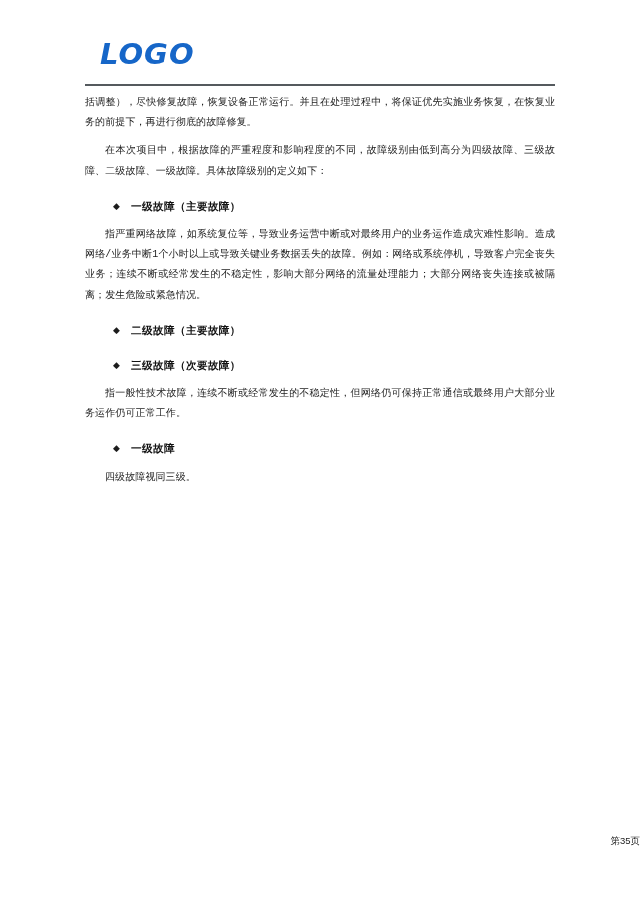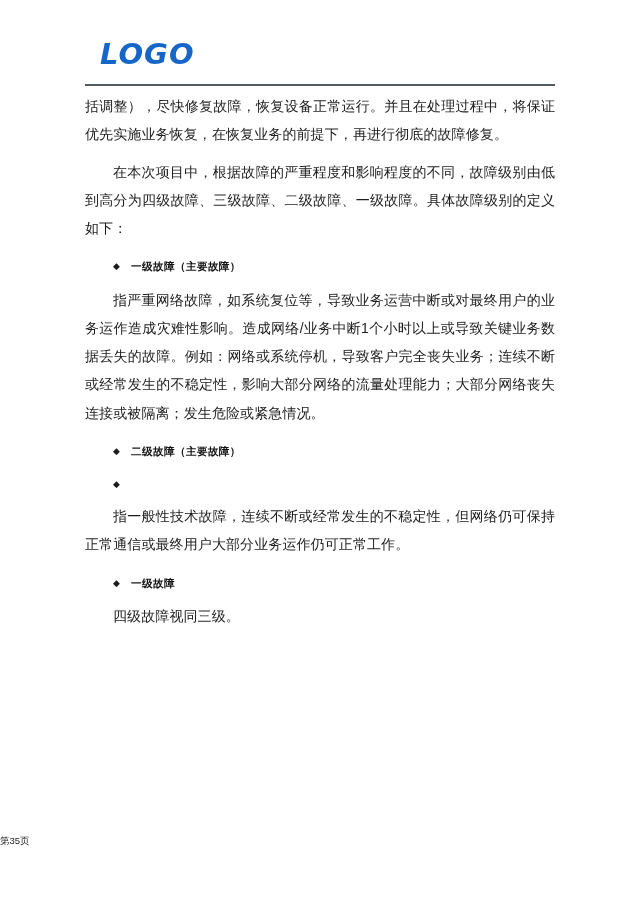--- a/index.html
+++ b/index.html
@@ -46,29 +46,30 @@
     bottom: 6px;
     height: 2px;
     background: #555a5e;
   }
   .content {
     padding: 0 85px;
     box-sizing: border-box;
   }
   p.body-text {
     margin: 0 0 9px 0;
-    font-size: 14px;
+    font-size: 10px;
     line-height: 2.02;
     text-align: justify;
     text-justify: inter-ideograph;
     color: #1c1c1c;
     letter-spacing: 0.1px;
   }
   p.indent {
     text-indent: 2em;
+    font-family: Liberation Mono, monospace;
   }
   .bullet-line {
     margin: 14px 0 8px 0;
     display: flex;
     align-items: baseline;
     font-size: 10.6px;
     line-height: 2.0;
   }
   .bullet-line .diamond {
     display: inline-block;
@@ -84,21 +85,21 @@
     color: #111;
   }
   .section-block {
     margin-bottom: 2px;
   }
   .footer {
     position: absolute;
     left: 0;
     right: 0;
     bottom: 58px;
-    text-align: left;
+    text-align: right;
     font-size: 9.5px;
     color: #222;
   }
 </style>
 </head>
 <body>
 
 <div class="page">
 
   <div class="header">
@@ -122,20 +123,21 @@
     <div class="section-block">
       <div class="bullet-line">
         <span class="diamond">◆</span>
         <span class="heading-text">二级故障（主要故障）</span>
       </div>
     </div>
 
     <div class="section-block">
       <div class="bullet-line">
         <span class="diamond">◆</span>
+        <span class="heading-text">三级故障（次要故障）</span>
       </div>
       <p class="body-text indent">指一般性技术故障，连续不断或经常发生的不稳定性，但网络仍可保持正常通信或最终用户大部分业务运作仍可正常工作。</p>
     </div>
 
     <div class="section-block">
       <div class="bullet-line">
         <span class="diamond">◆</span>
         <span class="heading-text">一级故障</span>
       </div>
       <p class="body-text indent">四级故障视同三级。</p>

